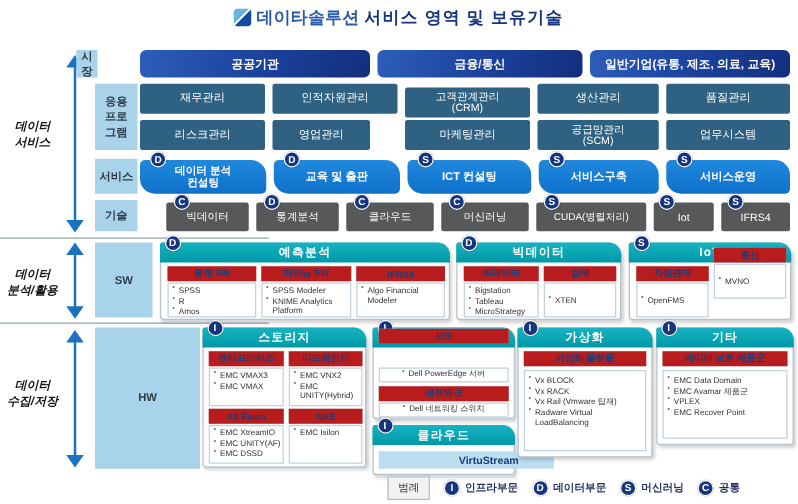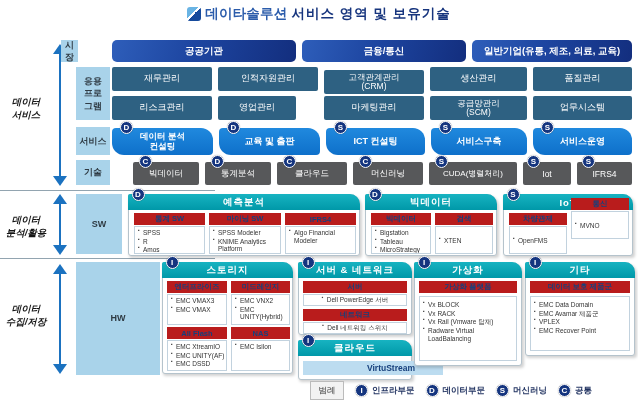--- a/index.html
+++ b/index.html
@@ -258,21 +258,21 @@
         <div class="bi">EMC Isilon</div>
       </div>
     </div>
   </div>
 
   <div class="group" style="left:298px;top:262px;width:114px;height:73px">
     <div class="ghead">
       <span class="badge">I</span>
       <span>서버 &amp; 네트워크</span>
     </div>
-    <div class="chead abs" style="left:4px;top:18px;width:104px">서버</div>
+    <div class="chead abs" style="left:4px;top:0;width:104px">서버</div>
     <div class="ibar abs" style="left:4px;top:31px;width:104px;height:12px">
       <span class="bi">Dell PowerEdge 서버</span>
     </div>
     <div class="chead abs" style="left:4px;top:46px;width:104px">네트워크</div>
     <div class="ibar abs" style="left:4px;top:59px;width:104px;height:12px">
       <span class="bi">Dell 네트워킹 스위치</span>
     </div>
   </div>
 
   <div class="group" style="left:298px;top:340px;width:114px;height:40px">

